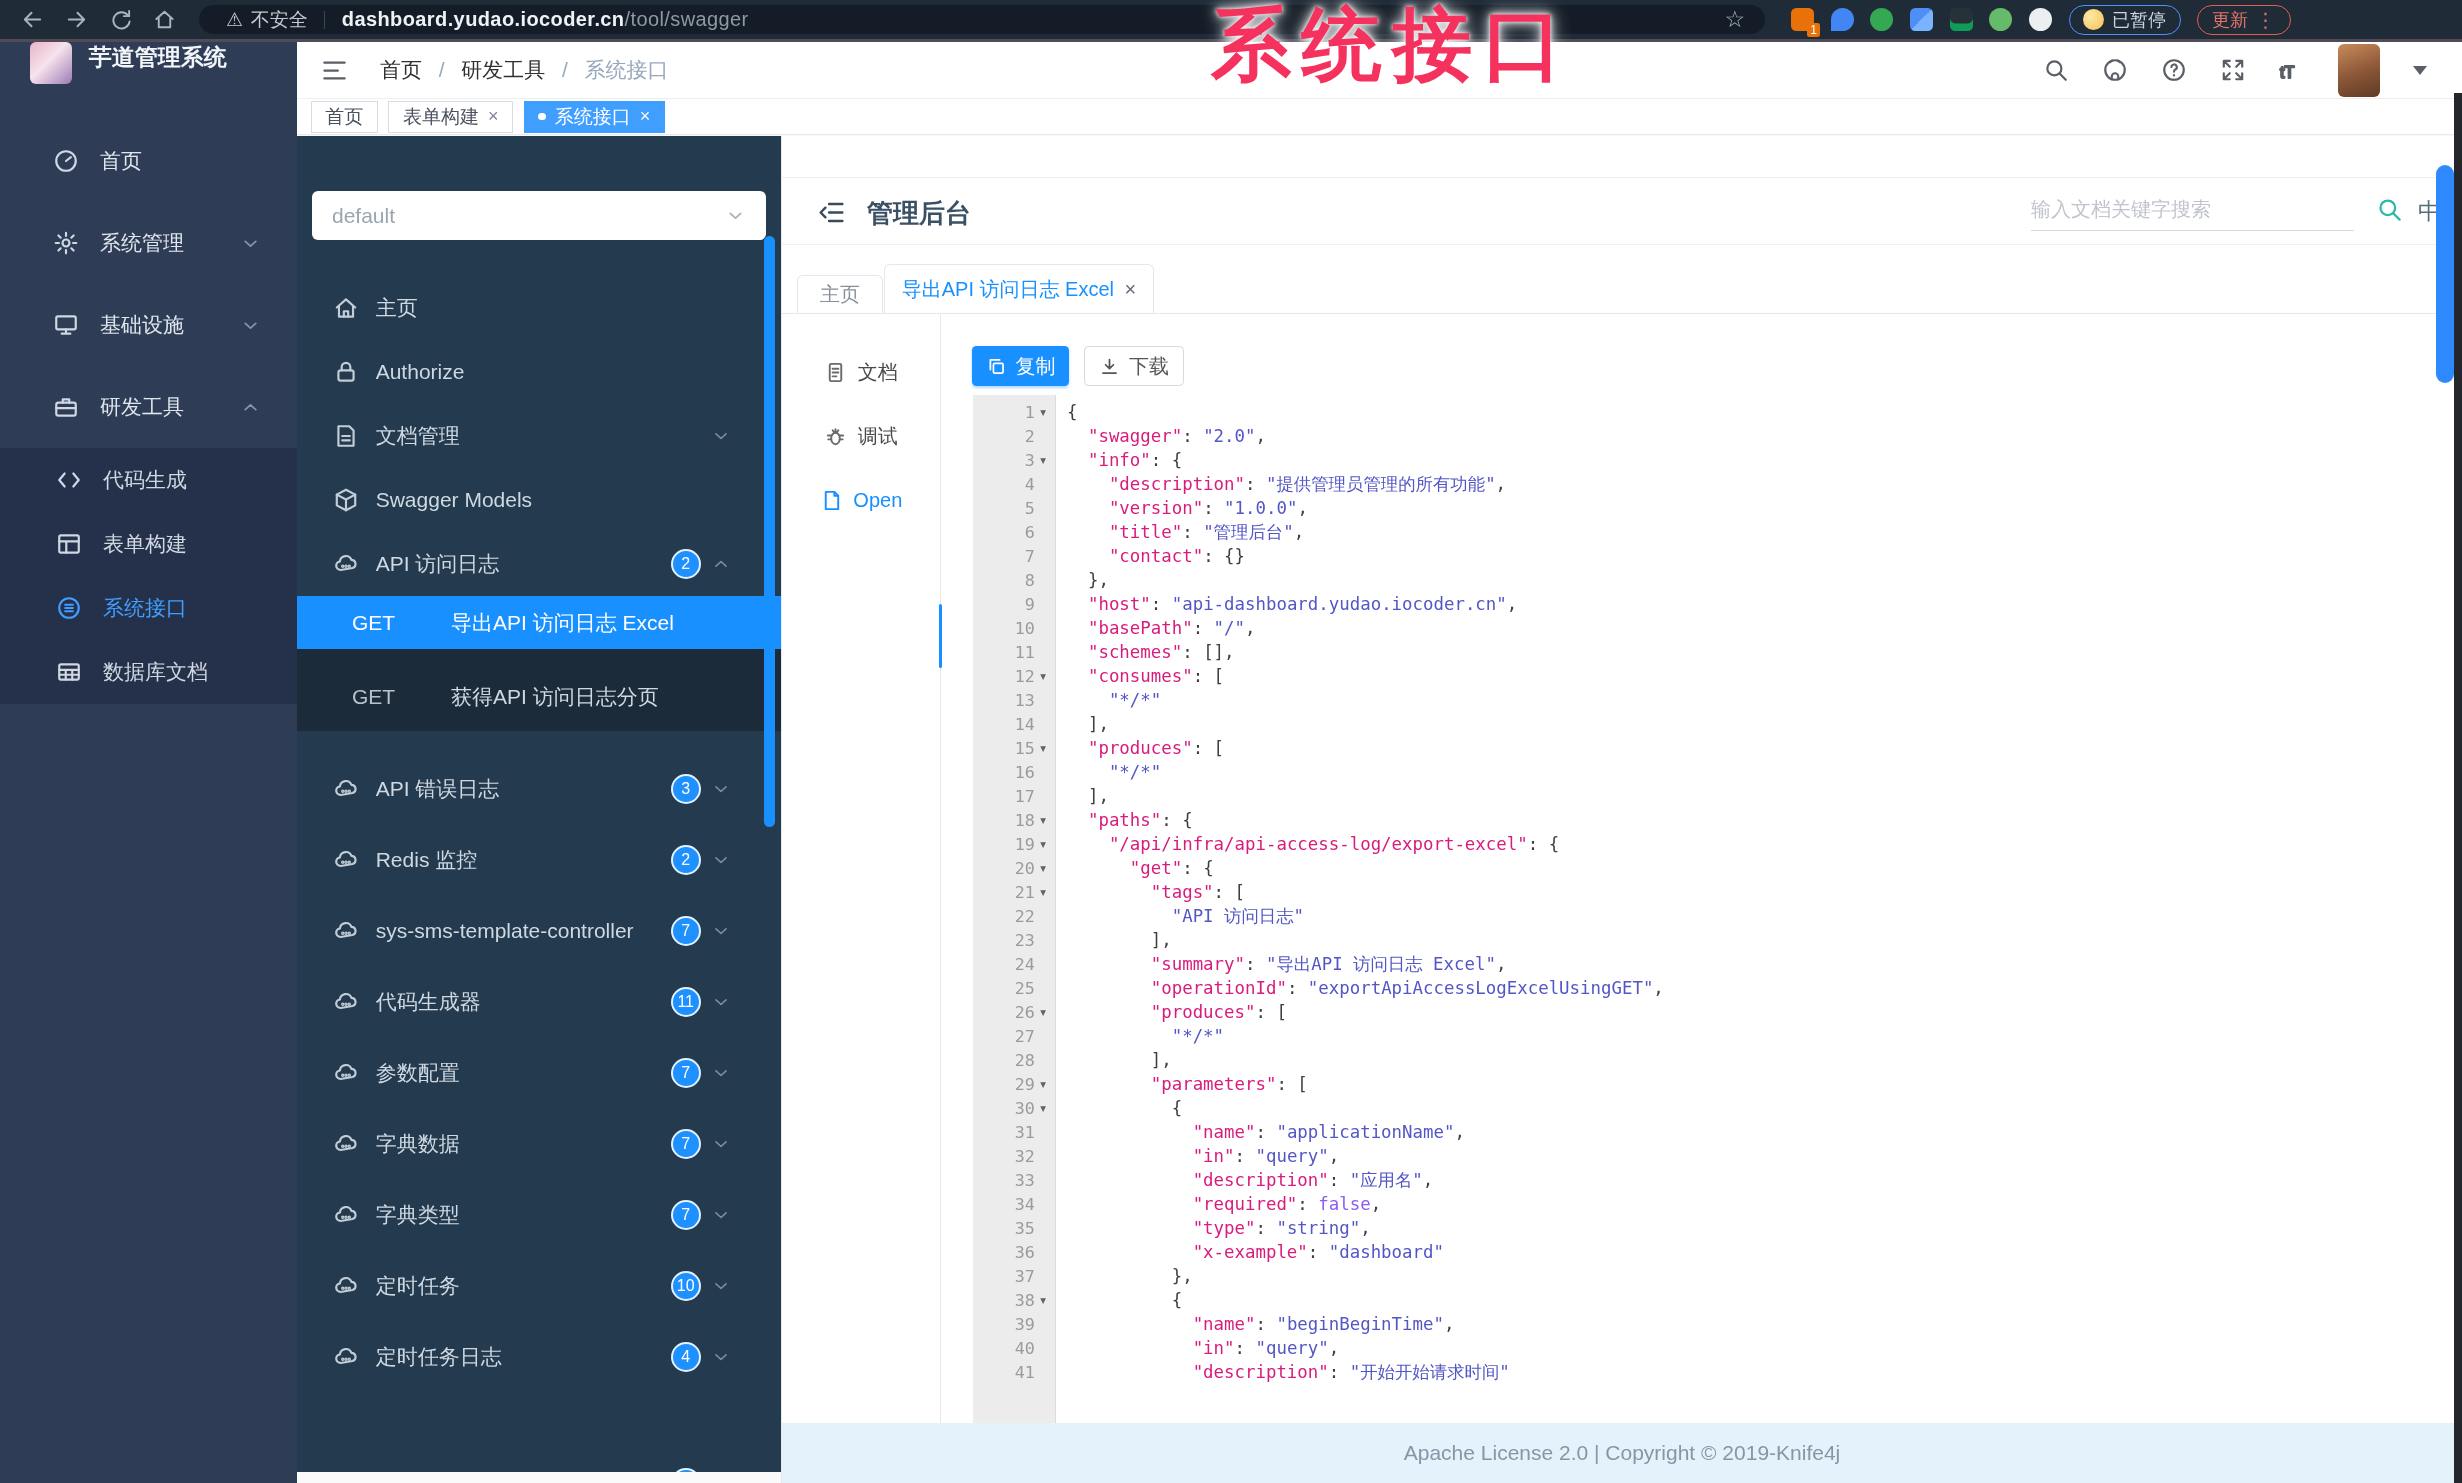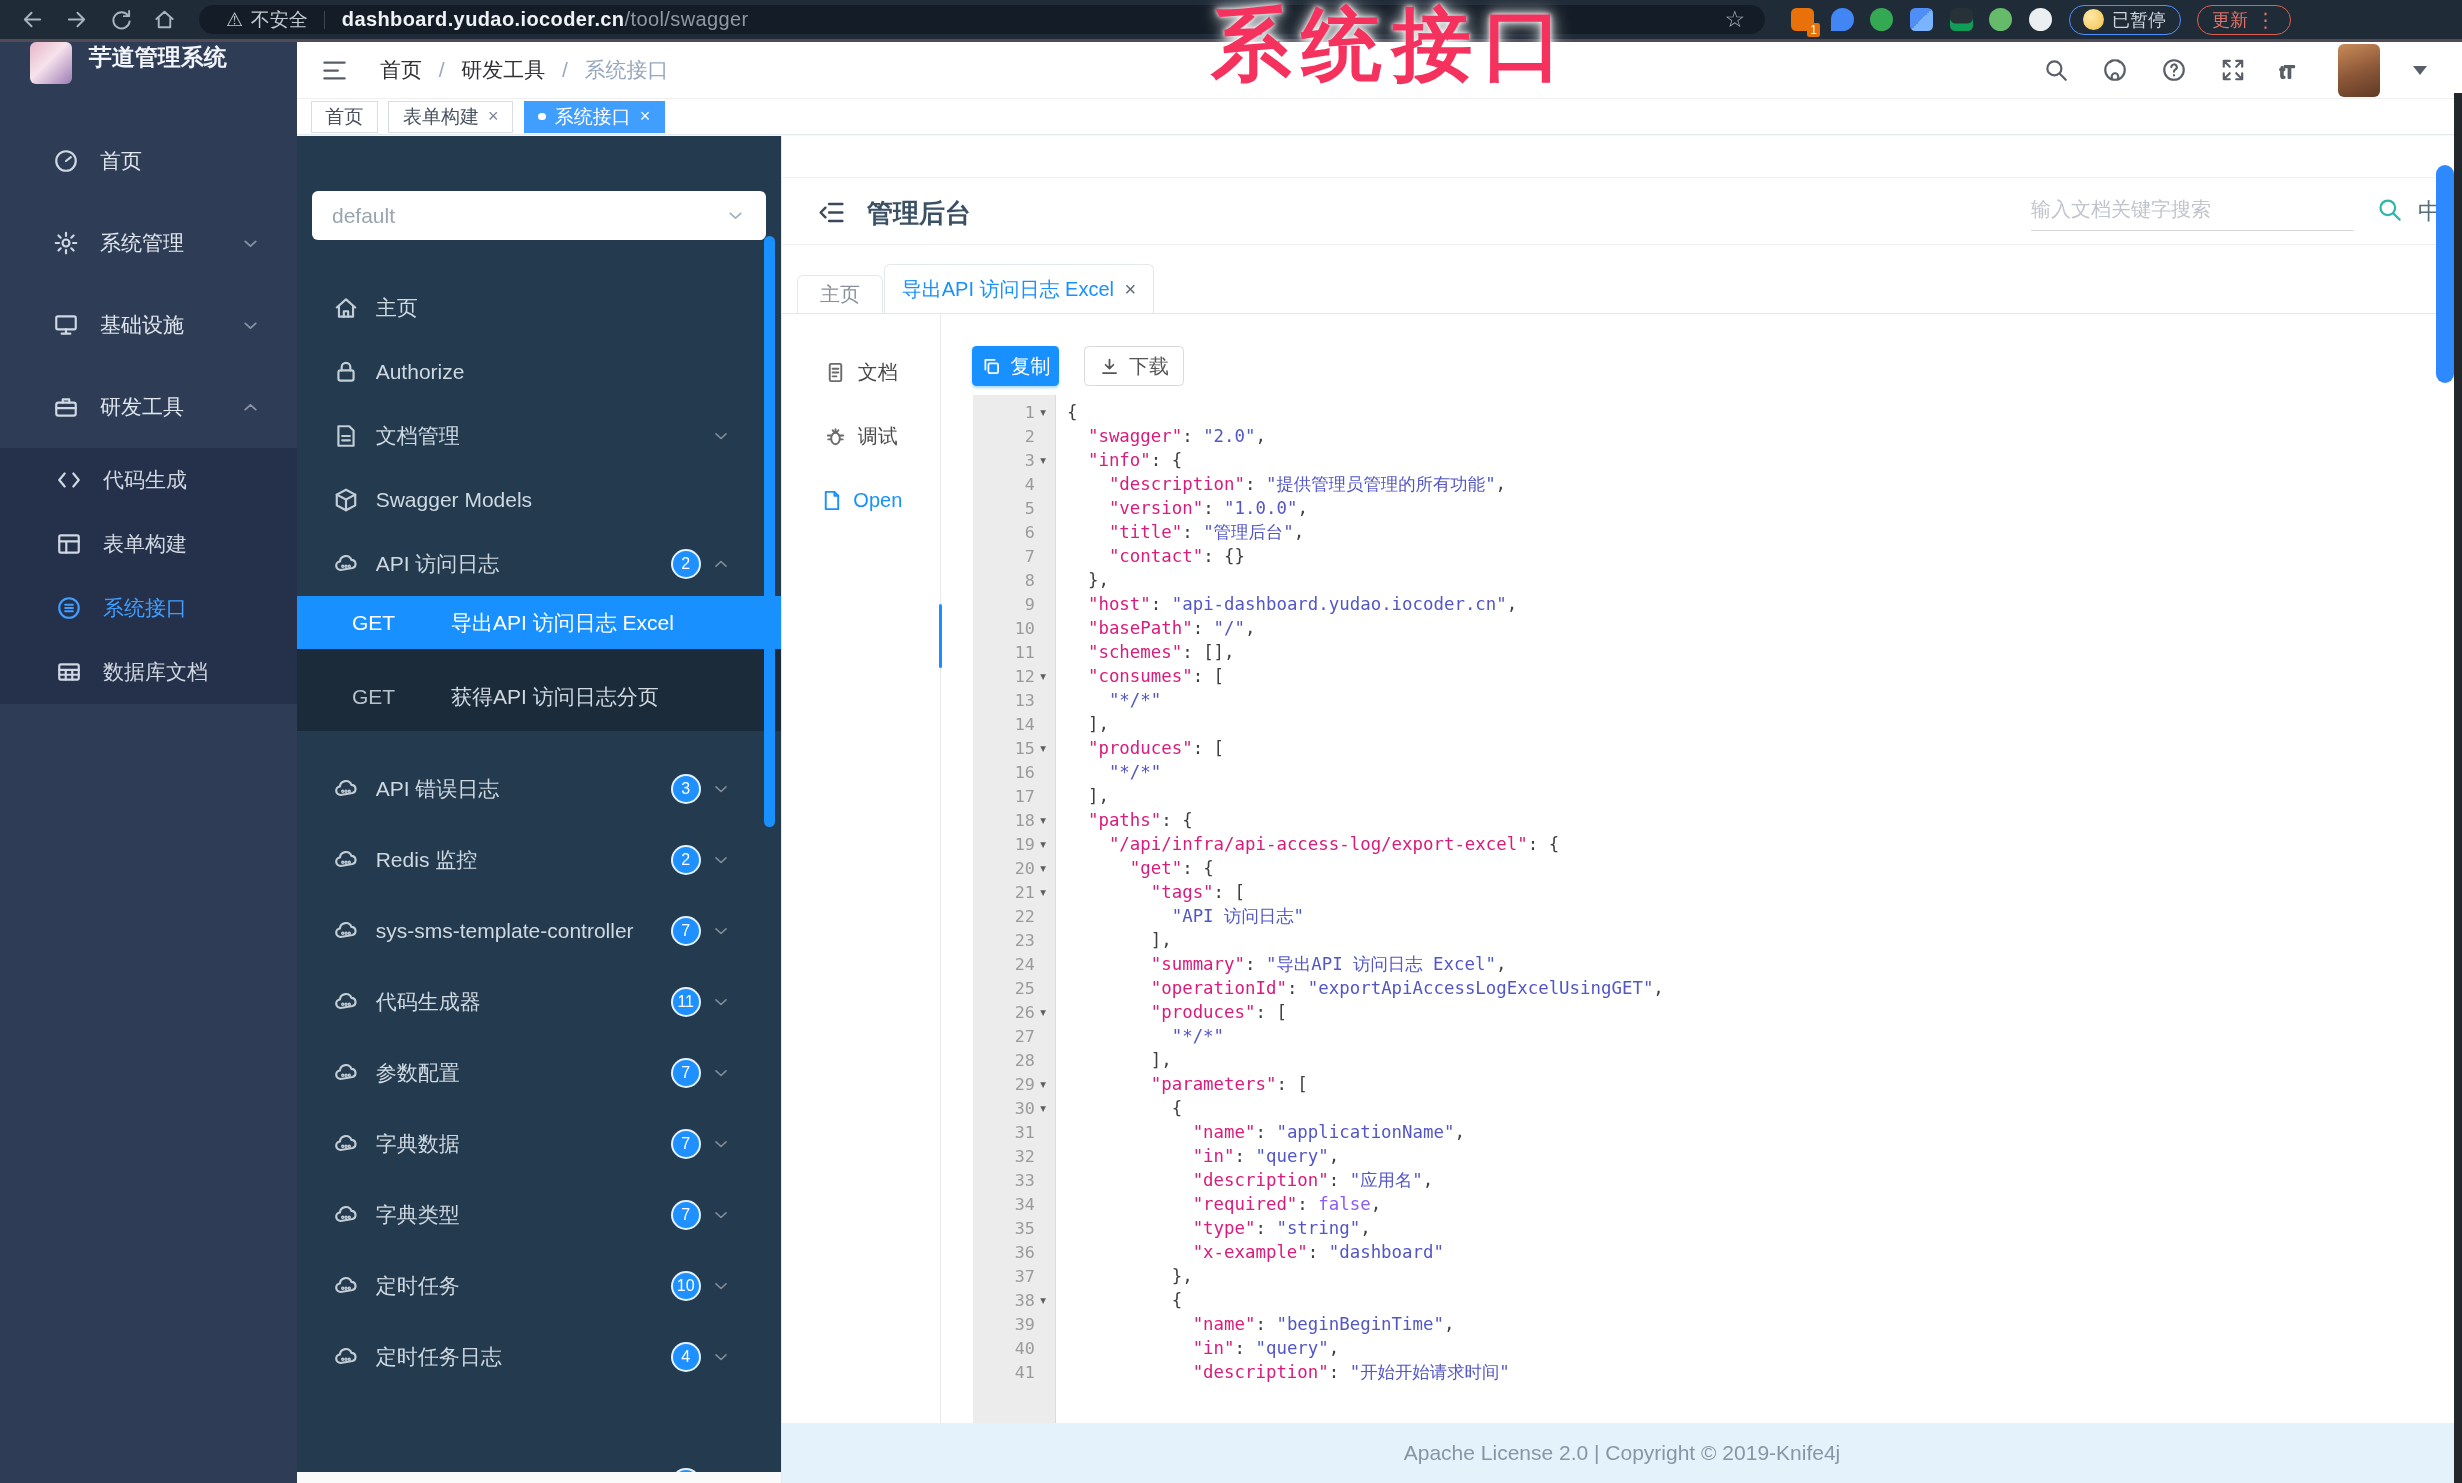--- a/index.html
+++ b/index.html
@@ -105,21 +105,21 @@
   .dtab .x { color:#5f6b77; font-size:20px; }
 
   .mini-side { position:absolute; left:0; top:177px; width:159px; bottom:60px; border-right:0.8px solid #e8e8e8; }
   .mini-item { position:absolute; left:0; width:100%; height:53px; display:flex; align-items:center; justify-content:center; gap:10.6px; font-size:20px; color:#4a4a4a; cursor:pointer; }
   .mini-item .icn { width:23px; height:23px; color:#6b6b6b; }
   .mini-item.active, .mini-item.active .icn { color:#1890ff; }
   .mini-ind { position:absolute; right:-2.3px; top:291px; width:3.8px; height:64px; background:#1890ff; border-radius:2.3px; }
 
   .btn { position:absolute; top:210px; height:40px; border-radius:4.5px; display:flex; align-items:center; justify-content:center; gap:9px; font-size:20px; cursor:pointer; }
   .btn .icn { width:21px; height:21px; }
-  .btn.copy { left:190px; width:87px; background:#1890ff; color:#fff; box-shadow:0 1.5px 3px rgba(24,144,255,.35); }
+  .btn.copy { left:190px; width:97px; background:#1890ff; color:#fff; box-shadow:0 1.5px 3px rgba(24,144,255,.35); }
   .btn.dl { left:302px; width:100px; background:#fff; border:0.8px solid #d9d9d9; color:#555; }
 
   .editor { position:absolute; left:191px; top:259px; width:1465px; height:1030px; overflow:hidden; font-family:"DejaVu Sans Mono", monospace; }
   .gutter-bg { position:absolute; left:0; top:0; width:83px; height:100%; background:#ececec; border-right:0.8px solid #dcdcdc; }
   .gutter { position:absolute; left:0; top:4.5px; width:83px; }
   .gr { height:24px; display:flex; align-items:center; justify-content:flex-end; padding-right:4.5px; }
   .gn { color:#9b9b9b; font-size:16.7px; }
   .gf { width:16.7px; text-align:center; color:#5f5f5f; font-size:11.4px; visibility:hidden; font-family:"DejaVu Sans", sans-serif; }
   .gr.fold .gf { visibility:visible; }
   .codecol { position:absolute; left:94px; top:4.5px; right:0; }

